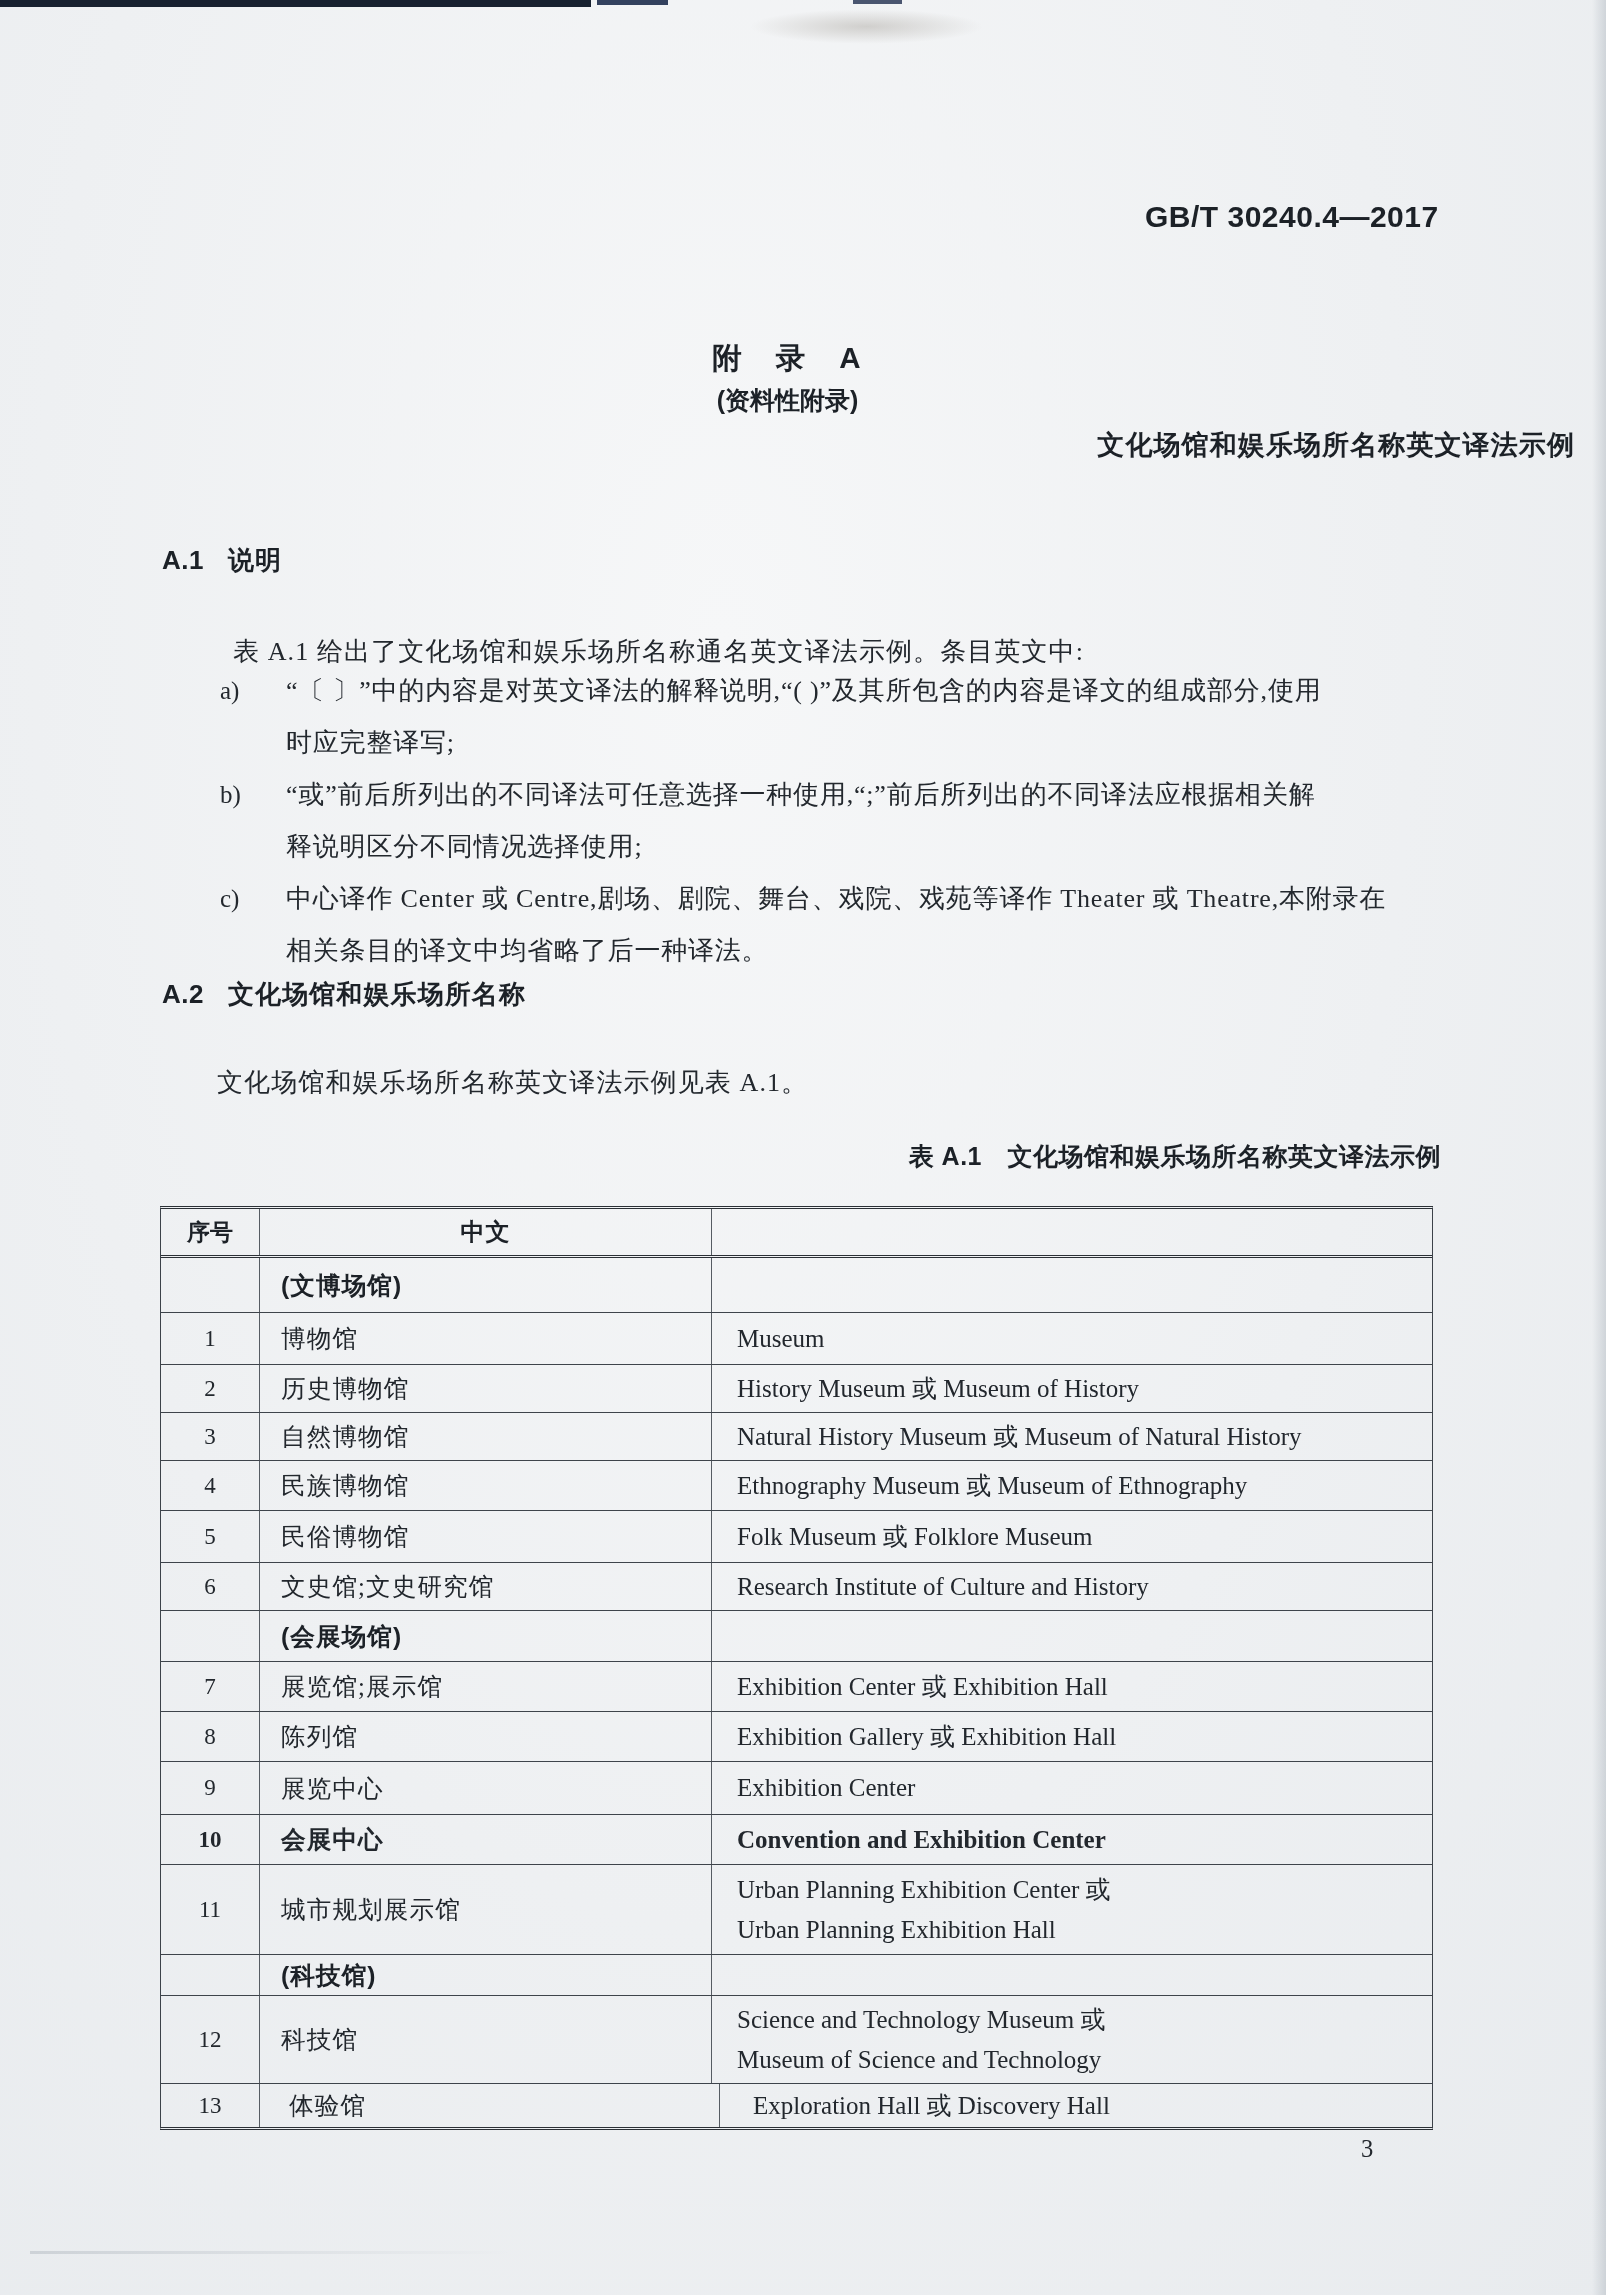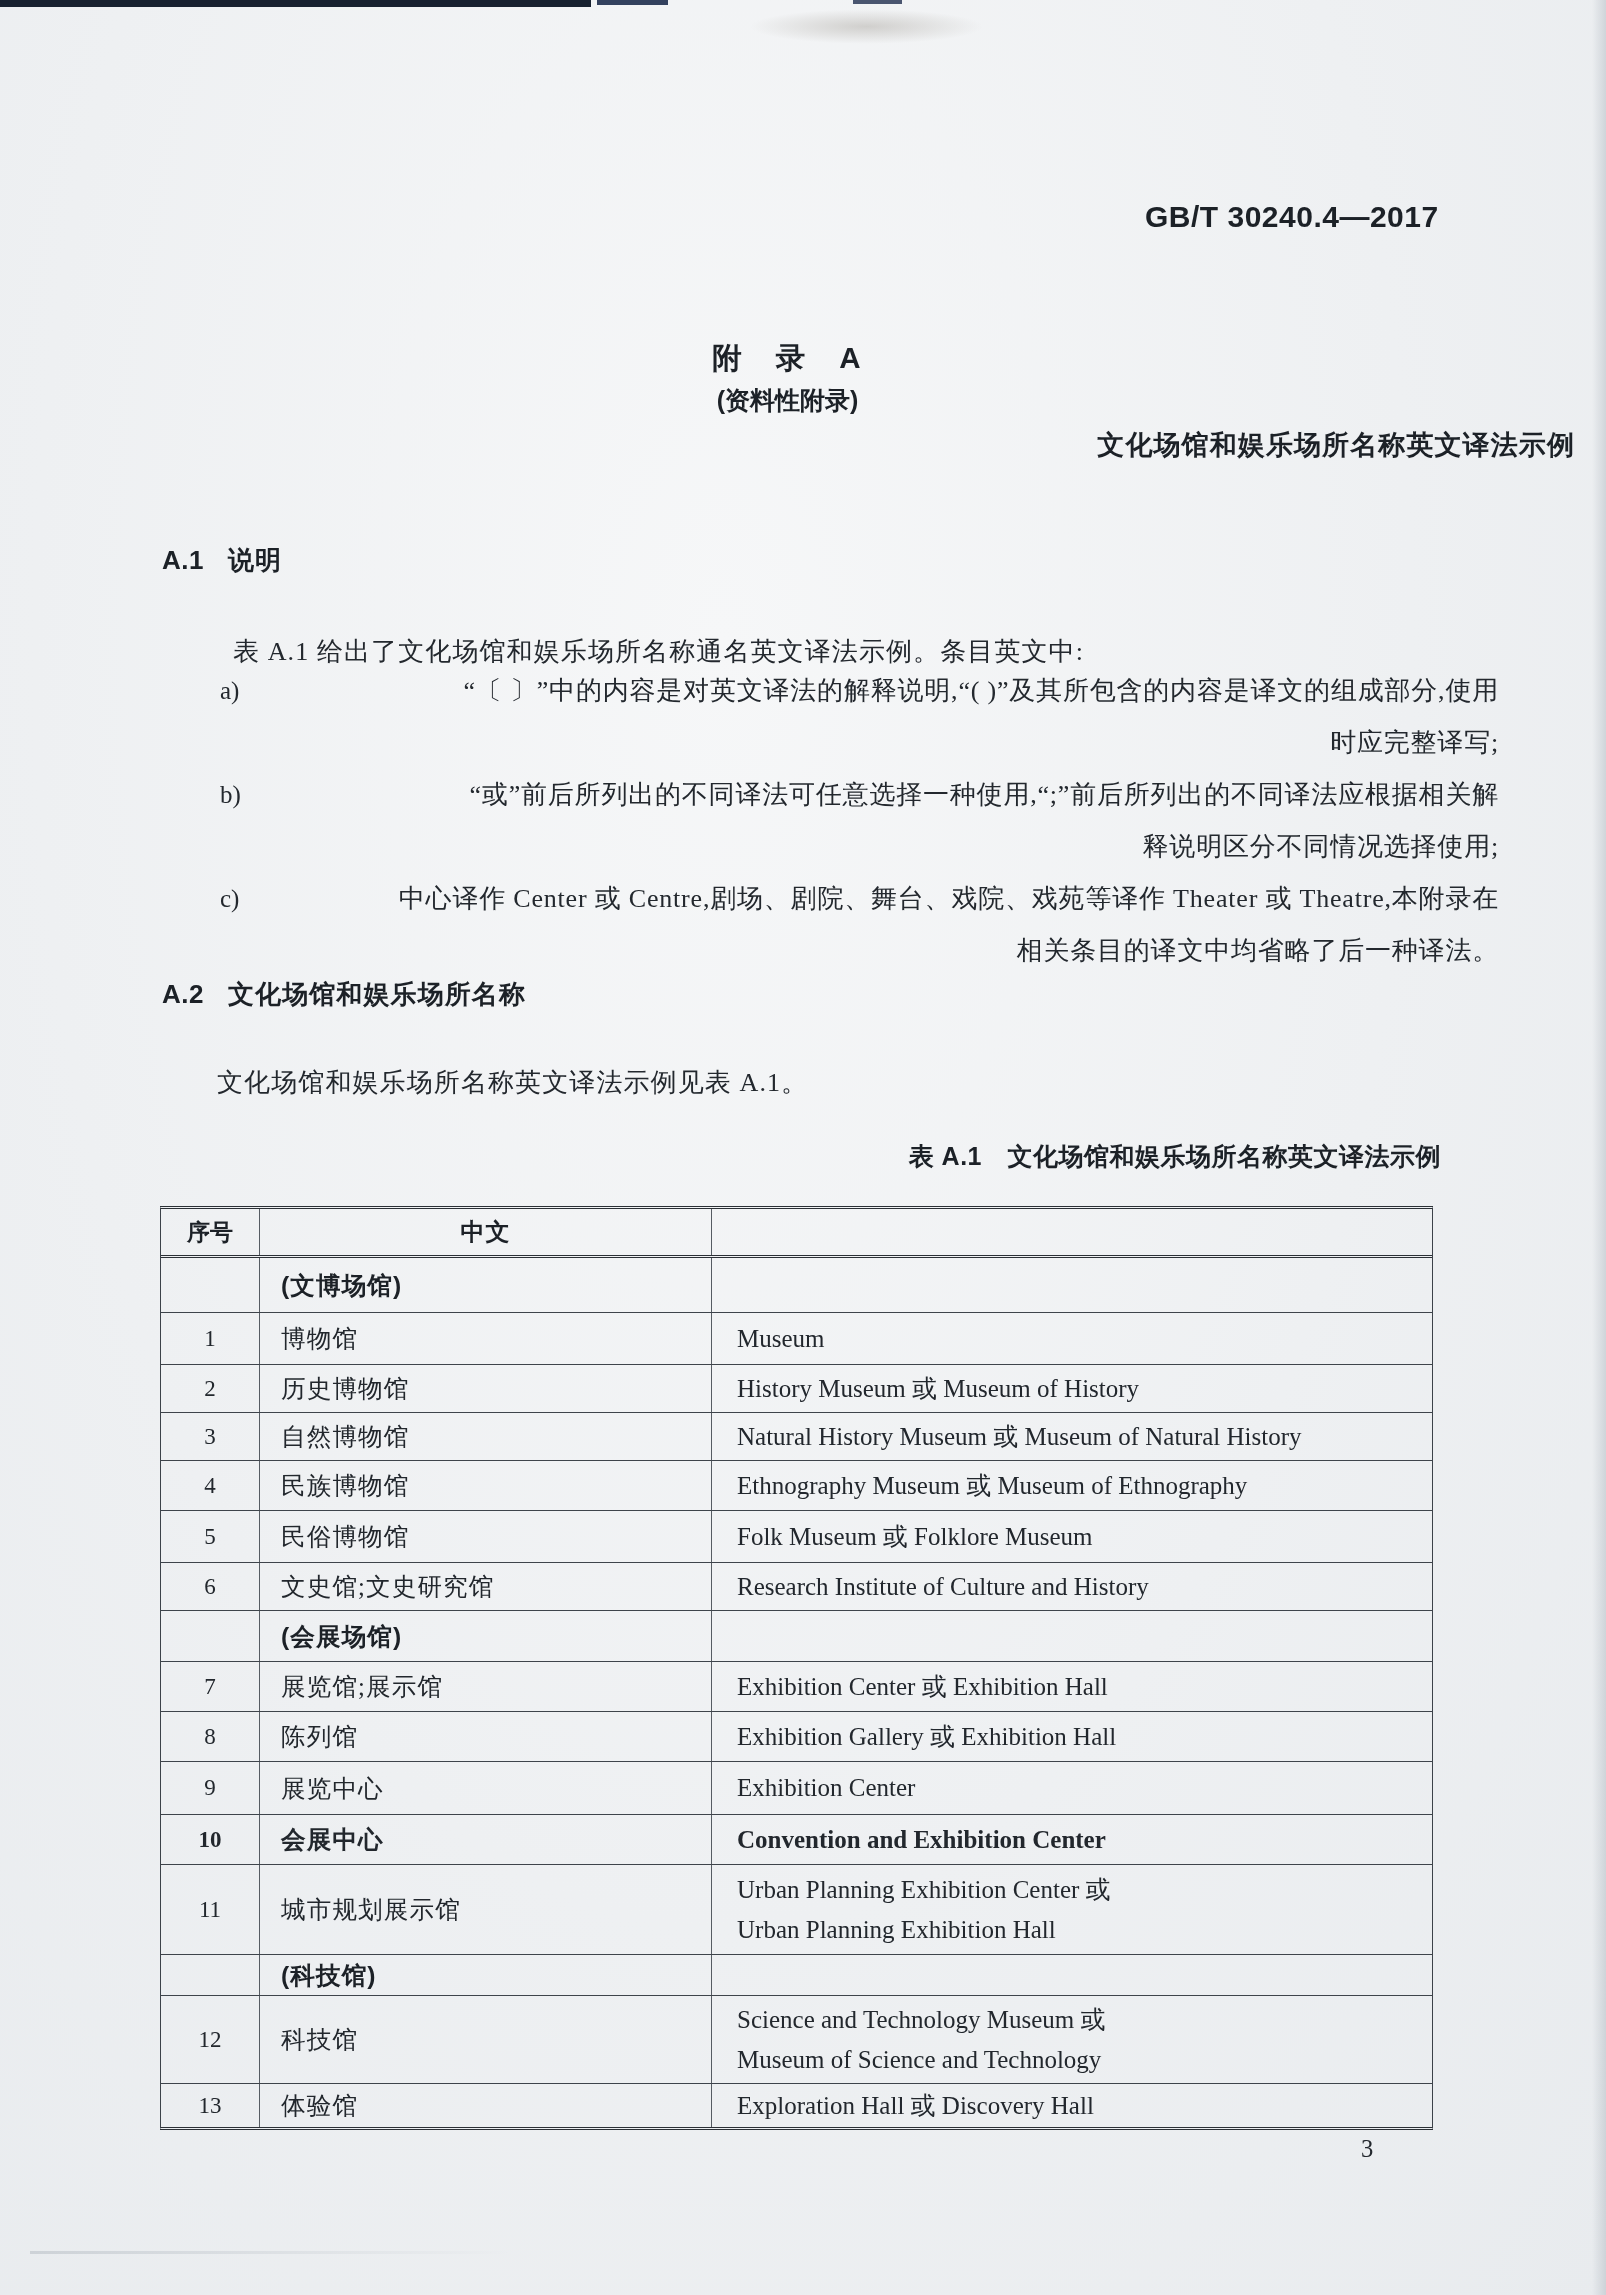--- a/index.html
+++ b/index.html
@@ -37,21 +37,21 @@
   .h-a2{position:absolute;left:162px;top:977px;font-size:26px;}
   .h-num{letter-spacing:0.5px;}
   .h-tit{margin-left:24px;letter-spacing:1.1px;}
 
   .intro{position:absolute;left:233px;top:634px;font-size:26px;letter-spacing:1.1px;}
   .a2body{position:absolute;left:217px;top:1065px;font-size:26px;letter-spacing:1.1px;}
 
   .list{position:absolute;left:0;top:665px;width:1499px;}
   .li{position:relative;}
   .li .marker{position:absolute;left:220px;top:0;font-size:25px;line-height:52px;}
-  .li .lines{margin-left:286px;text-align:right;}
+  .li .lines{margin-left:286px;}
   .li .lines .ln{height:52px;line-height:52px;font-size:26px;letter-spacing:0.8px;white-space:nowrap;}
 
   .caption{position:absolute;left:168px;top:1140px;width:1273px;text-align:right;font-size:25px;letter-spacing:0.5px;white-space:pre;}
 
   .tbl{
     position:absolute;left:160px;top:1206px;width:1273px;box-sizing:border-box;
     border-top:3.8px double #2b3036;border-bottom:3.8px double #2b3036;
     border-left:1.6px solid #3c4249;border-right:1.6px solid #3c4249;
   }
   .trow{display:flex;box-sizing:border-box;border-bottom:1.6px solid #3e444b;}
@@ -222,21 +222,21 @@
         <div class="cell c3"></div>
       </div>
       <div class="trow" style="height: 88px;">
         <div class="cell c1">12</div>
         <div class="cell c2">科技馆</div>
         <div class="cell c3">
           <div class="en-ln">Science and Technology Museum 或</div>
           <div class="en-ln">Museum of Science and Technology</div>
         </div>
       </div>
-      <div class="trow last" style="height: 43px;">
+      <div class="trow last" style="height: 43px; gap: 8px;">
         <div class="cell c1">13</div>
         <div class="cell c2">体验馆</div>
         <div class="cell c3">
           <div class="en-ln">Exploration Hall 或 Discovery Hall</div>
         </div>
       </div>
     </div>
 
   <div class="pageno song">3</div>
 </div>

